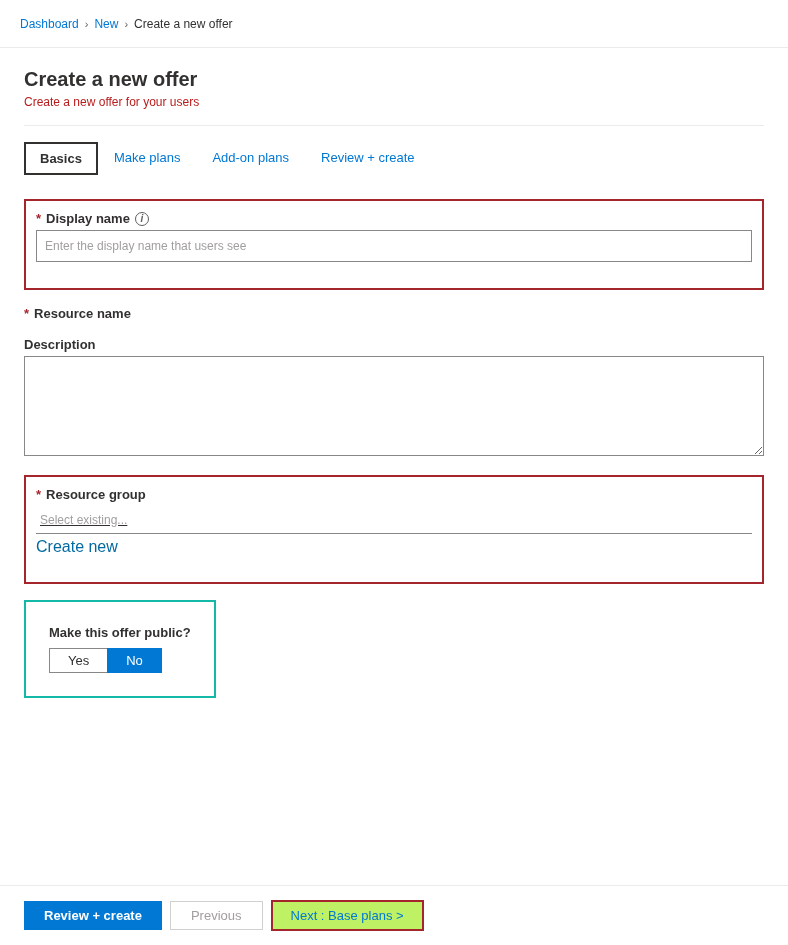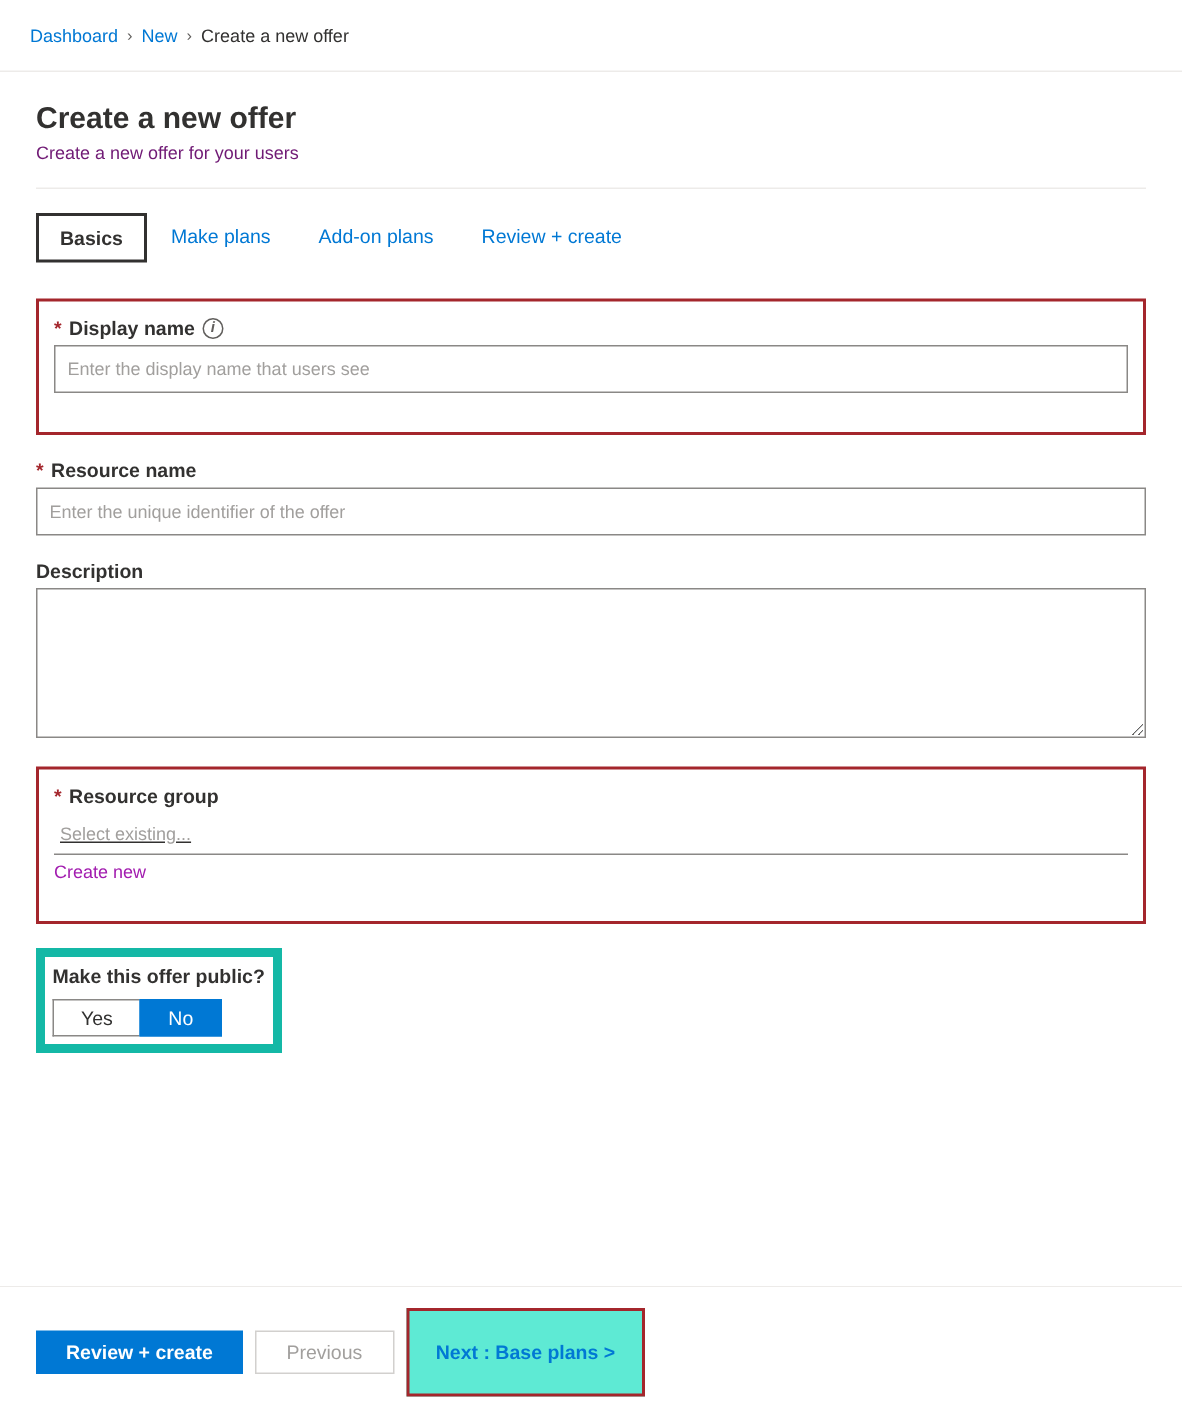--- a/index.html
+++ b/index.html
@@ -57,21 +57,21 @@
 
     .page-title {
       font-size: 20px;
       font-weight: 600;
       color: #323130;
       margin-bottom: 4px;
     }
 
     .page-subtitle {
       font-size: 12px;
-      color: #701a75;
+      color: #b91c1c;
       margin-bottom: 16px;
     }
 
     .divider {
       border: none;
       border-top: 1px solid #edebe9;
       margin-bottom: 16px;
     }
 
     
@@ -185,32 +185,32 @@
 
     .resource-group-box .form-input {
       border: none;
       border-bottom: 1px solid #8a8886;
       height: 28px;
       padding: 4px 4px;
       text-decoration: underline;
     }
 
     .create-new-link {
-      color: #a21caf;
-      font-size: 12px;
+      color: #0369a1;
+      font-size: 16px;
       text-decoration: none;
       cursor: pointer;
       margin-top: 4px;
       display: inline-block;
     }
 
     
     .make-public-box {
-      border: 6px solid #14b8a6;
-      padding: 5px;
+      border: 2px solid #14b8a6;
+      padding: 23px;
       margin-bottom: 10px;
       display: inline-block;
     }
 
     .make-public-label {
       font-size: 13px;
       font-weight: 600;
       margin-bottom: 8px;
       color: #323130;
     }
@@ -265,27 +265,27 @@
     .btn-secondary {
       background: #fff;
       color: #a19f9d;
       border: 1px solid #d2d0ce;
       padding: 6px 20px;
       font-size: 13px;
       cursor: not-allowed;
     }
 
     .btn-next {
-      background: #5eead4;
+      background: #bef264;
       color: #0078d4;
       border: 2px solid #a4262c;
-      padding: 20px 18px;
-      font-size: 13px;
-      cursor: pointer;
-      font-weight: 700;
+      padding: 6px 18px;
+      font-size: 13px;
+      cursor: pointer;
+      font-weight: 400;
     }
 
     
     .bottom-spacer { height: 120px; }
   </style>
 </head>
 <body>
 
 <div class="top-bar">
   <nav class="breadcrumb">
@@ -323,21 +323,20 @@
       <input type="text" class="form-input" placeholder="Enter the display name that users see" style="">
     </div>
   </div>
 
   
   <div class="form-group">
     <label class="field-label">
       <span class="required-star">*</span>
       <span>Resource name</span>
     </label>
-    <input type="text" class="form-input" placeholder="Enter the unique identifier of the offer" style="">
   </div>
 
   
   <div class="form-group">
     <label class="field-label">
       <span>Description</span>
     </label>
     <textarea class="form-textarea" style=""></textarea>
   </div>
 

